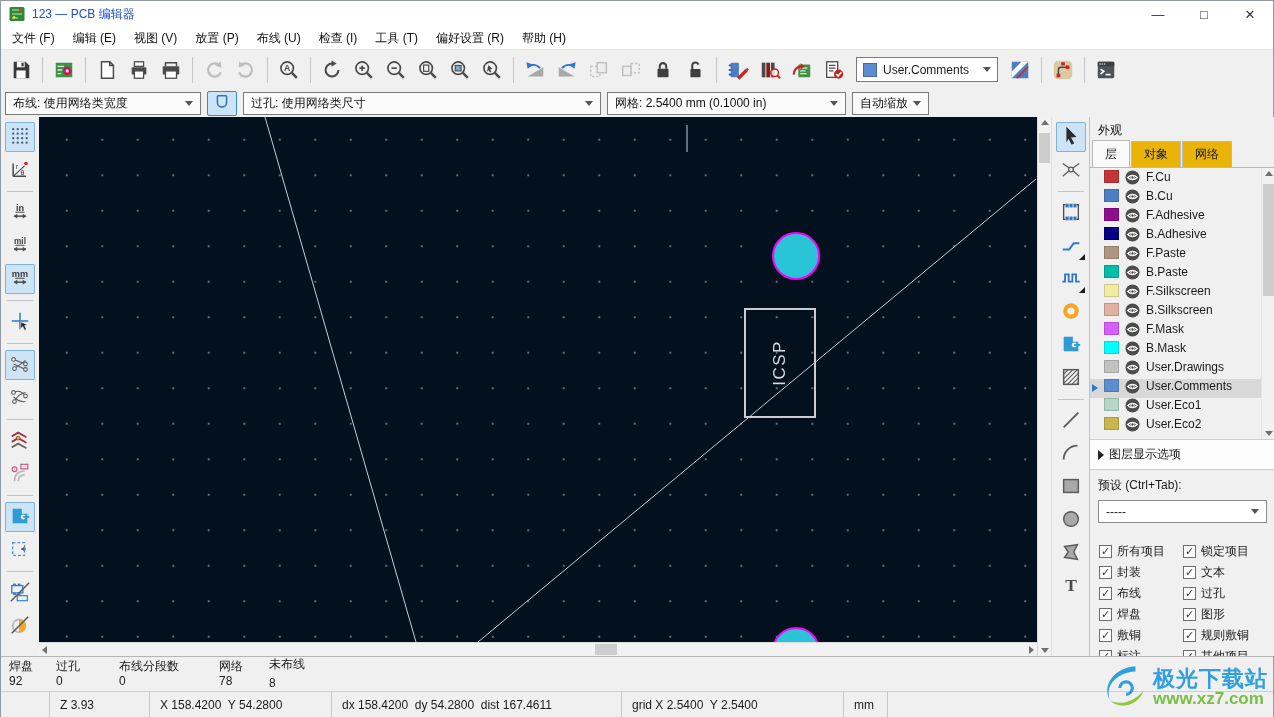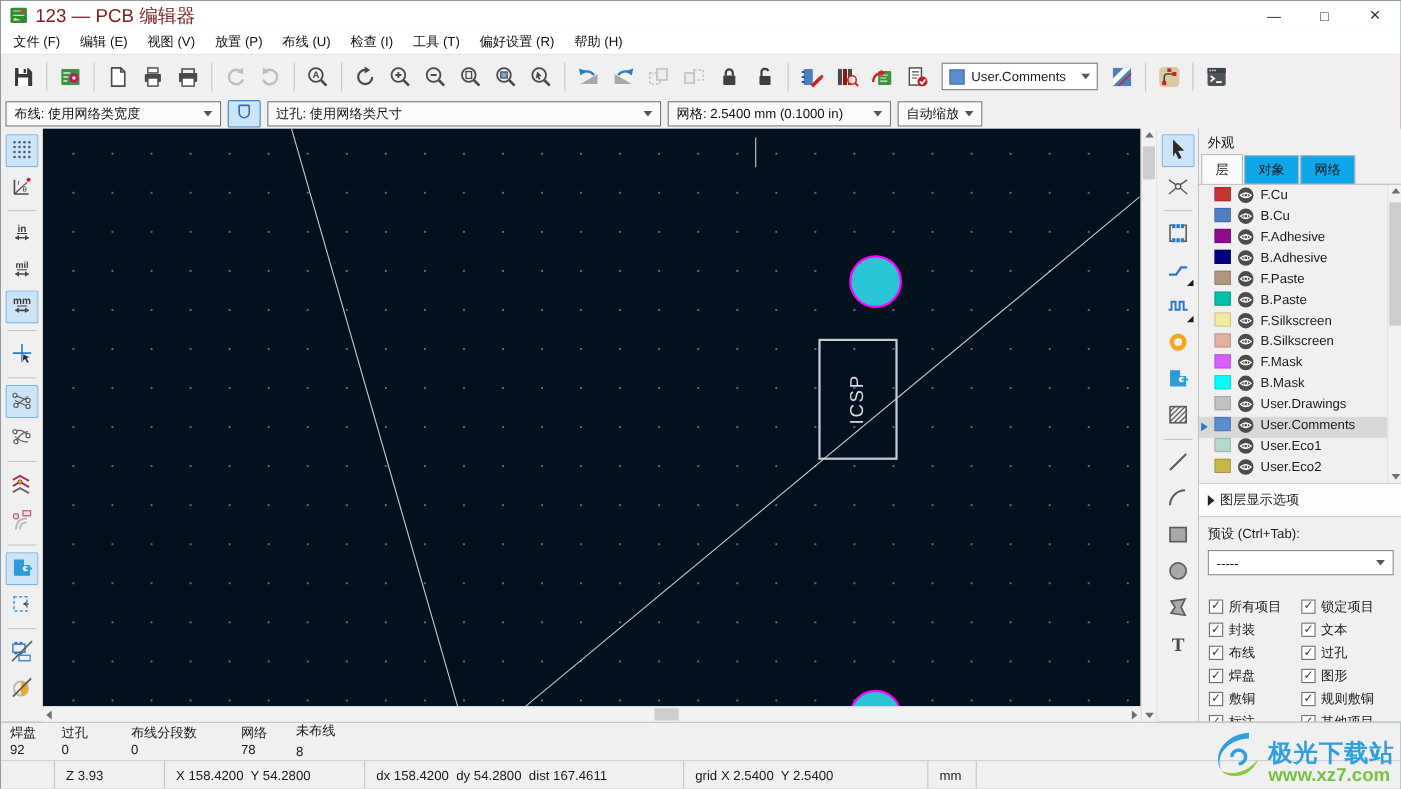--- a/index.html
+++ b/index.html
@@ -3,21 +3,21 @@
 <meta charset="utf-8">
 <style>
   * { box-sizing: border-box; margin: 0; padding: 0; }
   html,body { width:1274px; height:717px; overflow:hidden; }
   body { font-family:"Liberation Sans","DejaVu Sans",sans-serif; font-size:12px; color:#1a1a1a; background:#f0f0f0; }
   .window { position:relative; width:1274px; height:717px; border:1px solid #8f9aa5; display:flex; flex-direction:column; background:#f0f0f0; }
 
   
   .titlebar { height:26px; background:#fff; display:flex; align-items:center; padding-left:8px; flex:none; }
   .app-icon { width:16px; height:16px; margin-right:7px; flex:none; }
-  .title { font-size:17px; color:#7f1d1d;text-align:right; }
+  .title { font-size:12px; color:#1d4ed8;text-align:right; }
   .win-controls { margin-left:auto; display:flex; height:100%; }
   .wc { width:46px; height:100%; display:flex; align-items:center; justify-content:center; font-size:13px; color:#333; }
 
   
   .menubar { height:22px; background:#fff; display:flex; align-items:center; padding-left:2px; flex:none; }
   .menu-item { padding:3px 9px; color:#111; }
 
   
   .toolbar { height:40px; background:#f0f0f0; display:flex; align-items:center; padding:0 4px; flex:none; border-top:1px solid #e6e6e6; }
   .tb-btn { width:32px; height:32px; border:none; background:transparent; display:flex; align-items:center; justify-content:center; padding:0; position:relative; flex:none; }
@@ -29,21 +29,21 @@
   .layer-combo .val { flex:1; font-size:12px; }
 
   .chev { width:0; height:0; border-left:4px solid transparent; border-right:4px solid transparent; border-top:5px solid #555; flex:none; }
 
   
   .toolbar2 { height:28px; background:#f0f0f0; display:flex; align-items:center; padding-left:4px; gap:6px; flex:none; }
   .combo { height:23px; background:#fbfbfb; border:1px solid #7a7a7a; display:flex; align-items:center; padding:0 7px; gap:6px; }
   .combo .cval { flex:1; font-size:12px; color:#111; white-space:nowrap; overflow:hidden; }
   .w-track { width:196px; }
   .w-via { width:358px; }
-  .w-grid { width:203px; }
+  .w-grid { width:239px; }
   .w-zoom { width:77px; }
   .tgl-btn { width:30px; height:25px; border:1px solid #3d85c8; background:#cce4f7; display:flex; align-items:center; justify-content:center; border-radius:2px; padding:0; }
 
   
   .main { flex:none; height:539px; display:flex; }
   .side-tools { width:38px; background:#f0f0f0; display:flex; flex-direction:column; align-items:center; padding-top:5px; gap:3px; flex:none; }
   .side-tools.right { border-left:1px solid #e0e0e0; }
   .st-btn { width:30px; height:30px; border:none; background:transparent; display:flex; align-items:center; justify-content:center; padding:0; position:relative; flex:none; }
   .st-btn.active { background:#cde3f6; box-shadow:inset 0 0 0 1px #7fb2df; border-radius:2px; }
   .st-btn.flyout::after { content:''; position:absolute; right:1px; bottom:1px; border-left:6px solid transparent; border-bottom:6px solid #1a1a1a; }
@@ -64,21 +64,21 @@
   .vthumb { position:absolute; top:16px; left:1px; right:1px; height:30px; background:#cdcdcd; }
   .arr-u { width:0;height:0;border-left:4px solid transparent;border-right:4px solid transparent;border-bottom:5px solid #6f6f6f; }
   .arr-d { width:0;height:0;border-left:4px solid transparent;border-right:4px solid transparent;border-top:5px solid #6f6f6f; }
   .arr-l { width:0;height:0;border-top:4px solid transparent;border-bottom:4px solid transparent;border-right:5px solid #6f6f6f; }
   .arr-r { width:0;height:0;border-top:4px solid transparent;border-bottom:4px solid transparent;border-left:5px solid #6f6f6f; }
 
   
   .panel { width:186px; flex:none; background:#f0f0f0; border-left:1px solid #c2c2c2; display:flex; flex-direction:column; }
   .panel-title { padding:5px 8px 4px; color:#111; }
   .tabs { display:flex; align-items:flex-end; padding-left:2px; border-bottom:1px solid #b9b9b9; height:25px; flex:none; }
-  .tab { padding:4px 12px 4px; background:#0ea5e9; border:1px solid #b9b9b9; border-bottom:none; margin-right:1px; }
+  .tab { padding:4px 12px 4px; background:#eab308; border:1px solid #b9b9b9; border-bottom:none; margin-right:1px; }
   .tab.active { background:#fafafa; padding-top:5px; }
   .layers { position:relative; height:271px; overflow:hidden; flex:none; }
   .layers-inner { position:absolute; left:0; right:14px; top:2px; }
   .layer-row { height:19px; display:flex; padding-left:14px; gap:6px; position:relative; }
   .layer-row.sel { background:#d8d8d8; }
   .sel-mark { position:absolute; left:2px; top:5px; width:0; height:0; border-top:4.5px solid transparent; border-bottom:4.5px solid transparent; border-left:6px solid #2e78c9; display:none; }
   .layer-row.sel .sel-mark { display:block; }
   .lswatch { width:15px; height:13px; flex:none; border:1px solid rgba(0,0,0,.15); }
   .eye { width:15px; height:15px; flex:none; display:flex; }
   .lname { font-size:12px; color:#1a1a1a; white-space:nowrap; }
@@ -97,21 +97,21 @@
 
   
   .status1 { height:35px; background:#f0f0f0; border-top:1px solid #b5b5b5; display:flex; padding-left:8px; flex:none; }
   .sc { display:flex; flex-direction:column; justify-content:center; line-height:15px; }
   .status2 { height:27px; background:#f0f0f0; border-top:1px solid #cfcfcf; display:flex; align-items:stretch; flex:none; font-size:12px; }
   .s2-spacer { width:48px; flex:none; }
   .s2 { display:flex; align-items:center; padding:0 10px; border-left:1px solid #c6c6c6; flex:none; white-space:pre; }
   .s2.fill { flex:1; }
 
   
-  .watermark { position:absolute; right:5px; bottom:2px; display:flex; align-items:flex-end; gap:4px; z-index:9; }
+  .watermark { position:absolute; right:5px; bottom:2px; display:flex; align-items:center; gap:4px; z-index:9; }
   .wm-text { display:flex; flex-direction:column; line-height:1.05; }
   .wm-name { font-size:22px; font-weight:bold; letter-spacing:1px; }
   .wm-url { font-size:17px; font-weight:bold; }
 </style>
 </head>
 <body>
 
 <div class="window">
 
   <div class="titlebar">

